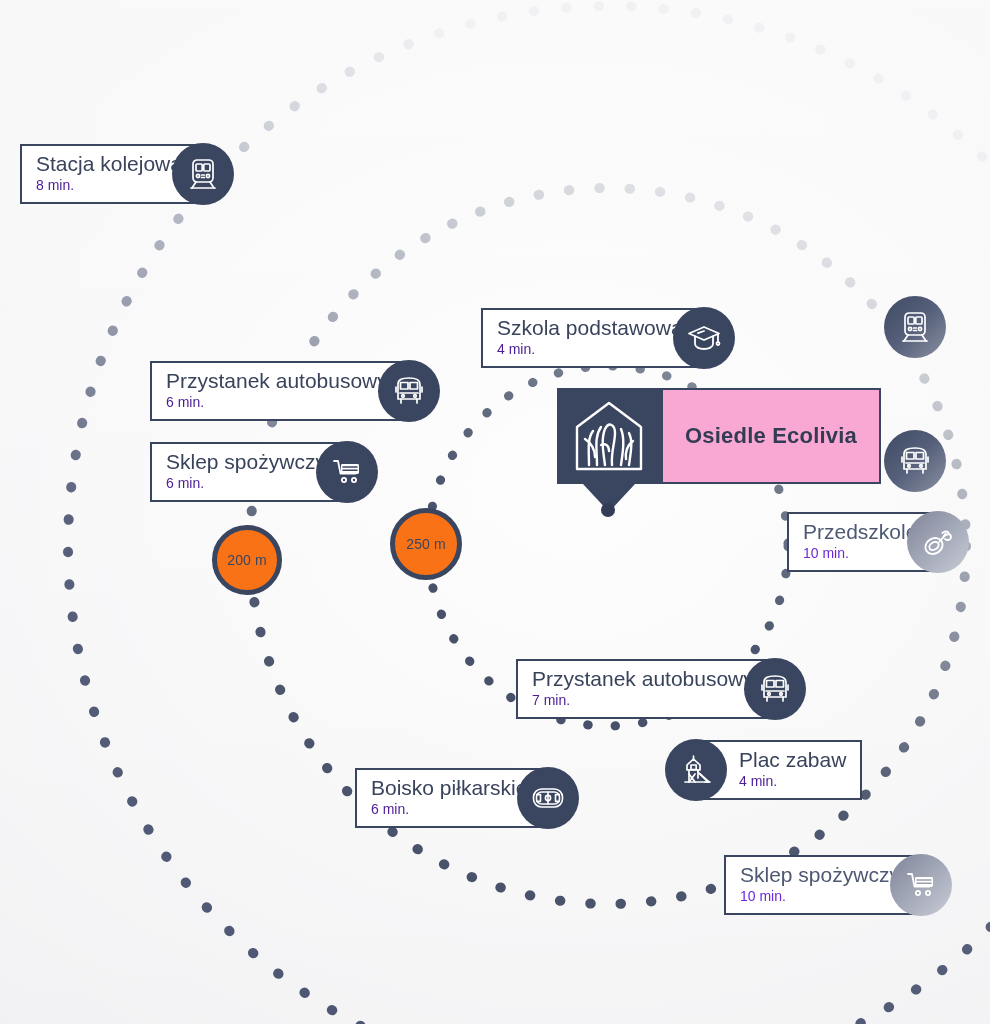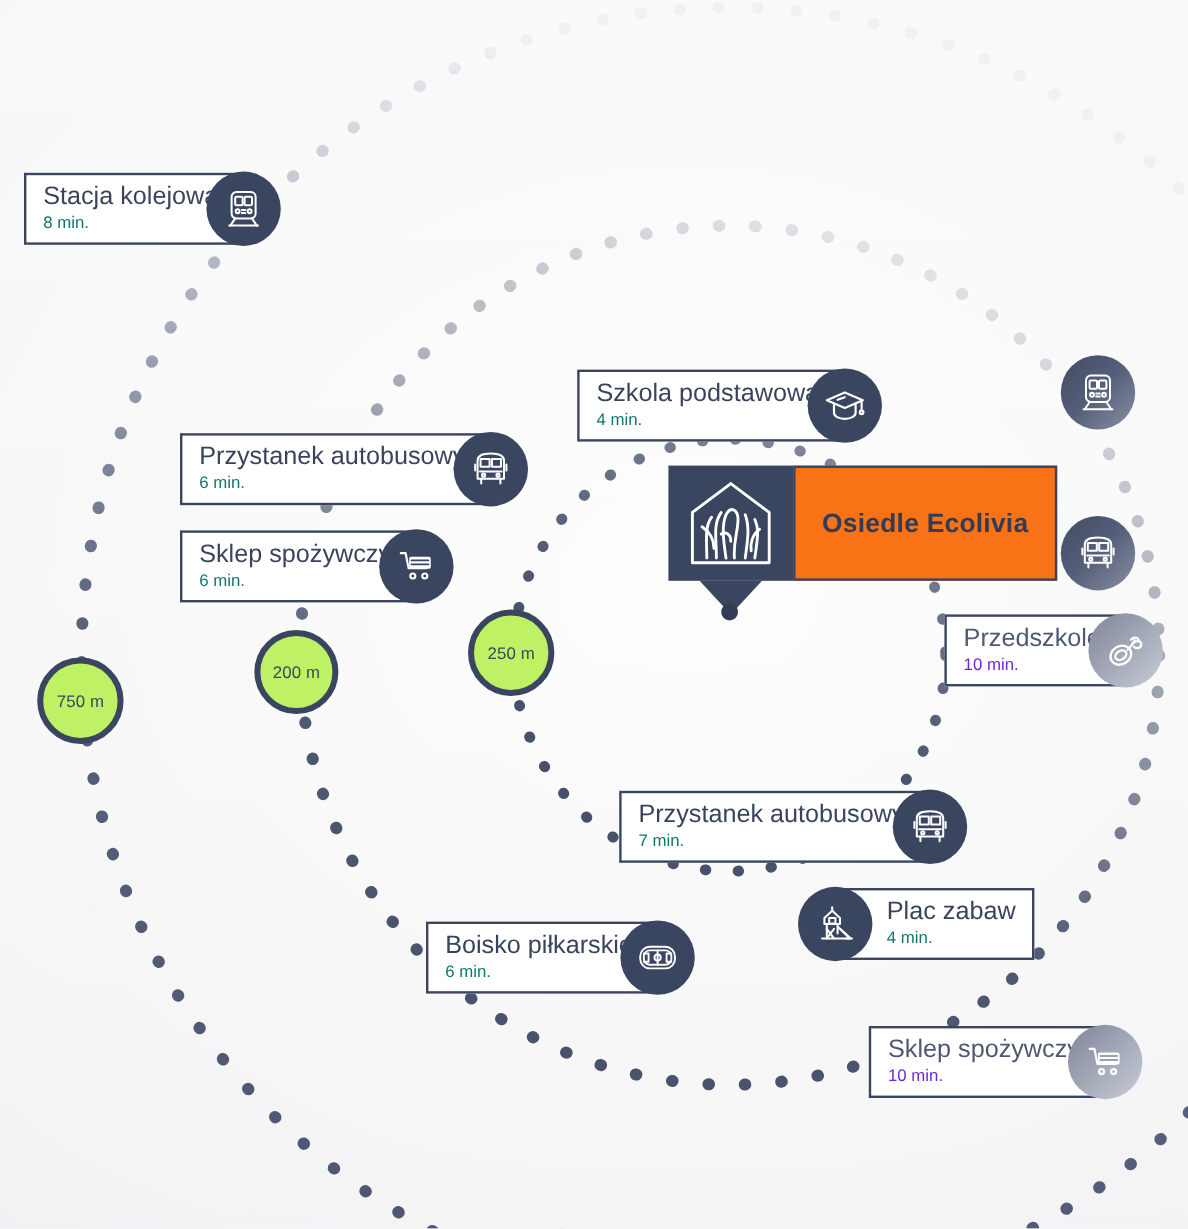--- a/index.html
+++ b/index.html
@@ -23,21 +23,21 @@
   }
 
   
   .rings{position:absolute;inset:0;}
   .ring-svg{position:absolute;inset:0;width:990px;height:1024px;}
 
   
   .radius-badge{
     position:absolute;
     border:5px solid #3a4560;
-    background:#bef264;
+    background:#f97316;
     border-radius:50%;
     display:flex;align-items:center;justify-content:center;
     color:#3a4560;
     box-sizing:border-box;
     z-index:24;
   }
   .radius-badge span{font-size:15px;letter-spacing:.1px;white-space:nowrap;}
   #rb-250{left:390px;top:508px;width:72px;height:72px;}
   #rb-250 span{font-size:14px;}
   #rb-500{left:212px;top:525px;width:70px;height:70px;}
@@ -49,21 +49,21 @@
   .poi{position:absolute;display:flex;align-items:center;z-index:30;}
   .poi .chipbox{
     background:#ffffff;
     border:2.5px solid #3a4560;
     box-sizing:border-box;
     display:flex;flex-direction:column;justify-content:center;
     padding:7px 14px 8px 14px;
     min-height:58px;
   }
   .poi .t1{font-size:21px;color:#39435c;line-height:1.05;white-space:nowrap;}
-  .poi .t2{font-size:14px;color:#0f766e;line-height:1.1;margin-top:3px;white-space:nowrap;}
+  .poi .t2{font-size:14px;color:#4c1d95;line-height:1.1;margin-top:3px;white-space:nowrap;}
   .poi .ic{
     width:62px;height:62px;border-radius:50%;
     background:#3a4560;
     display:flex;align-items:center;justify-content:center;
     flex:0 0 auto;
   }
   .poi .ic svg{display:block;}
   
   .poi.icon-right .ic{margin-left:-26px;}
   .poi.icon-left{flex-direction:row;}
@@ -84,21 +84,21 @@
   }
 
   
   #center-marker{position:absolute;left:557px;top:388px;z-index:40;}
   .cm-row{display:flex;align-items:stretch;}
   .cm-logo{
     width:104px;height:96px;background:#3a4560;
     display:flex;align-items:center;justify-content:center;position:relative;
   }
   .cm-title{
-    background:#f97316;border:2.5px solid #3a4560;box-sizing:border-box;
+    background:#f9a8d4;border:2.5px solid #3a4560;box-sizing:border-box;
     min-width:196px;height:96px;display:flex;align-items:center;justify-content:center;
     padding:0 22px;
   }
   .cm-title span{font-size:22px;font-weight:bold;color:#333c54;white-space:nowrap;letter-spacing:.2px;}
   .cm-tail{
     position:absolute;left:557px;top:484px;width:0;height:0;
     border-left:26px solid transparent;border-right:26px solid transparent;
     border-top:28px solid #3a4560;
     margin-left:26px;z-index:41;
   }
@@ -251,23 +251,20 @@
       <circle cx="608" cy="546" r="540" fill="none" stroke="#4a5370" stroke-width="10" stroke-linecap="round" stroke-dasharray="0.5 32" mask="url(#mRing)"></circle>
     </svg>
   </div>
 
   <div class="radius-badge" id="rb-250">
     <span>250 m</span>
   </div>
   <div class="radius-badge" id="rb-500">
     <span>200 m</span>
   </div>
-  <div class="radius-badge" id="rb-750">
-    <span>750 m</span>
-  </div>
 
   <div class="cm-tail"></div>
   <div class="cm-dot"></div>
   <div id="center-marker">
     <div class="cm-row">
       <div class="cm-logo">
         <svg width="76" height="74" viewBox="0 0 76 74" fill="none" stroke="#ffffff" stroke-width="2.4" stroke-linecap="round" stroke-linejoin="round" aria-hidden="true">
           <path d="M6 28 L38 4 L70 28 L70 70 L6 70 Z"></path>
           <path d="M18 66 C 18 52, 16 40, 22 32"></path>
           <path d="M26 66 C 26 50, 23 38, 30 28"></path>

